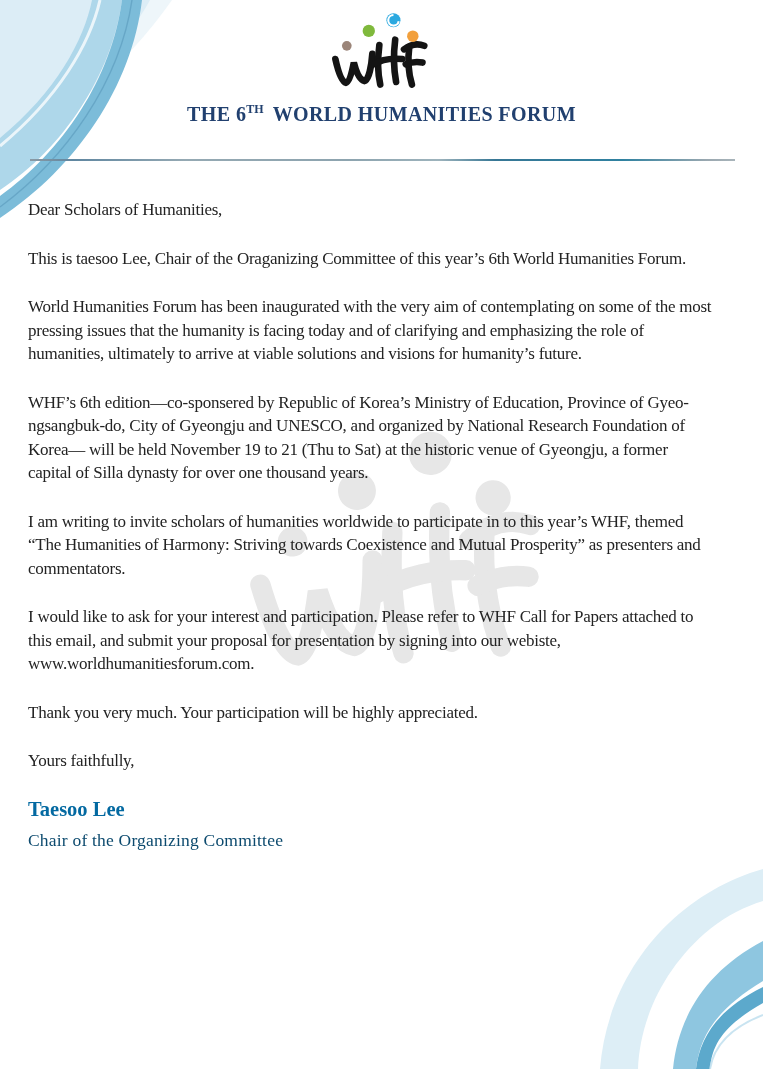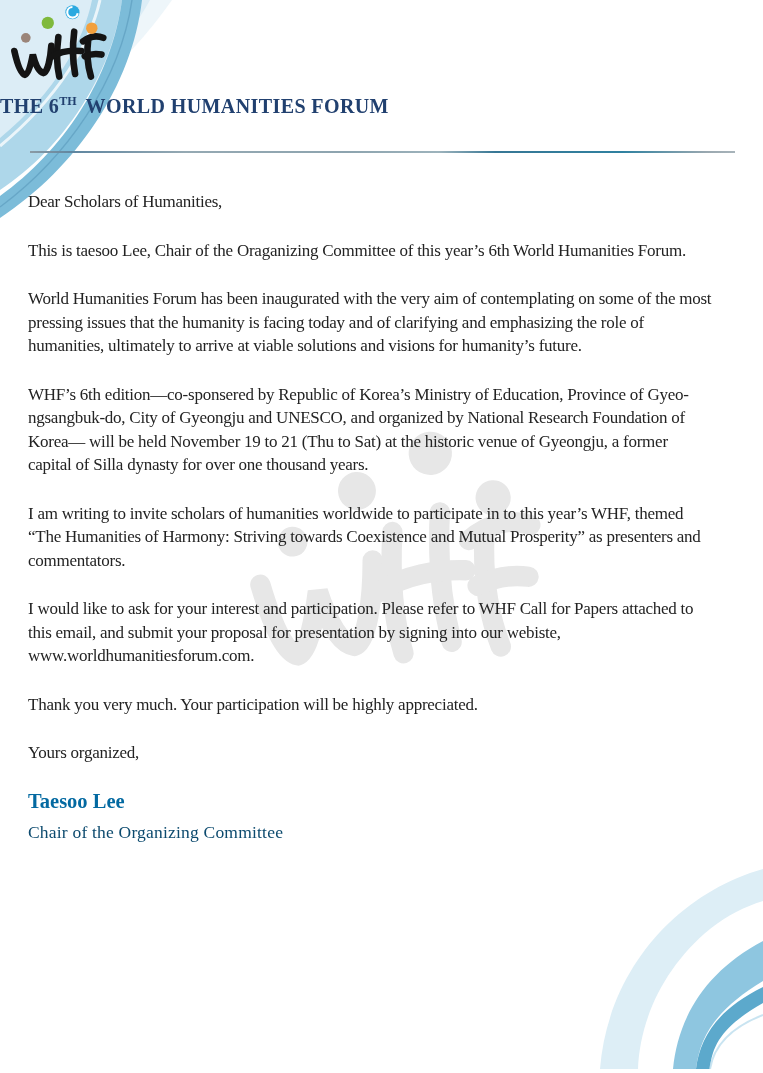--- a/index.html
+++ b/index.html
@@ -20,21 +20,21 @@
   .watermark{
     position:absolute;
     left:226px;top:386px;
     width:352px;height:334px;
     transform:rotate(-4deg);
     opacity:1;
     pointer-events:none;
     z-index:0;
   }
   
-  .header{position:relative;z-index:2;text-align:left;}
+  .header{position:relative;z-index:2;text-align:center;padding-top:8px;}
   .logo{width:122px;height:88px;display:inline-block;}
   .title{
     margin-top:2px;
     color:#21406f;
     font-weight:bold;
     font-size:20px;
     letter-spacing:0.4px;
   }
   .title .sup{
     font-size:12px;
@@ -147,19 +147,19 @@
   <div class="divider"></div>
 
   <div class="body">
     <p>Dear Scholars of Humanities,</p>
     <p>This is taesoo Lee, Chair of the Oraganizing Committee of this year’s 6th World Humanities Forum.</p>
     <p>World Humanities Forum has been inaugurated with the very aim of contemplating on some of the most pressing issues that the humanity is facing today and of clarifying and emphasizing the role of humanities, ultimately to arrive at viable solutions and visions for humanity’s future.</p>
     <p>WHF’s 6th edition—co-sponsered by Republic of Korea’s Ministry of Education, Province of Gyeo-ngsangbuk-do, City of Gyeongju and UNESCO, and organized by National Research Foundation of Korea— will be held November 19 to 21 (Thu to Sat) at the historic venue of Gyeongju, a former capital of Silla dynasty for over one thousand years.</p>
     <p>I am writing to invite scholars of humanities worldwide to participate in to this year’s WHF, themed “The Humanities of Harmony: Striving towards Coexistence and Mutual Prosperity” as presenters and commentators.</p>
     <p>I would like to ask for your interest and participation. Please refer to WHF Call for Papers attached to this email, and submit your proposal for presentation by signing into our webiste, www.worldhumanitiesforum.com.</p>
     <p>Thank you very much. Your participation will be highly appreciated.</p>
-    <p class="valediction">Yours organized,</p>
+    <p class="valediction">Yours faithfully,</p>
 
     <div class="sig-name">Taesoo Lee</div>
     <div class="sig-line">Chair of the Organizing Committee</div>
   </div>
 
 </div>
 
 </body></html>

